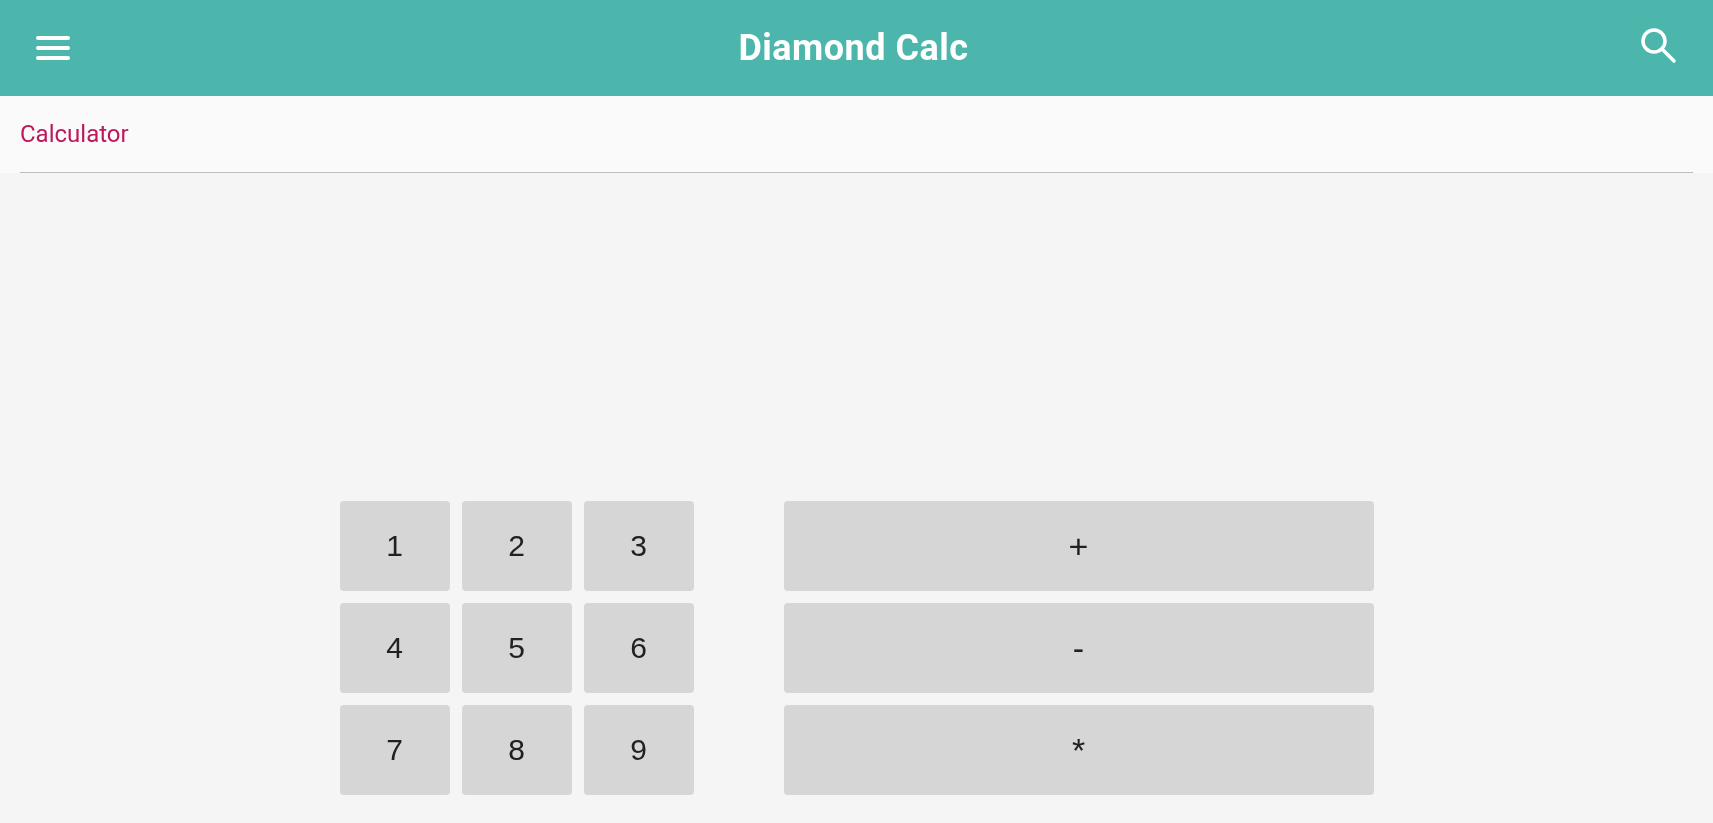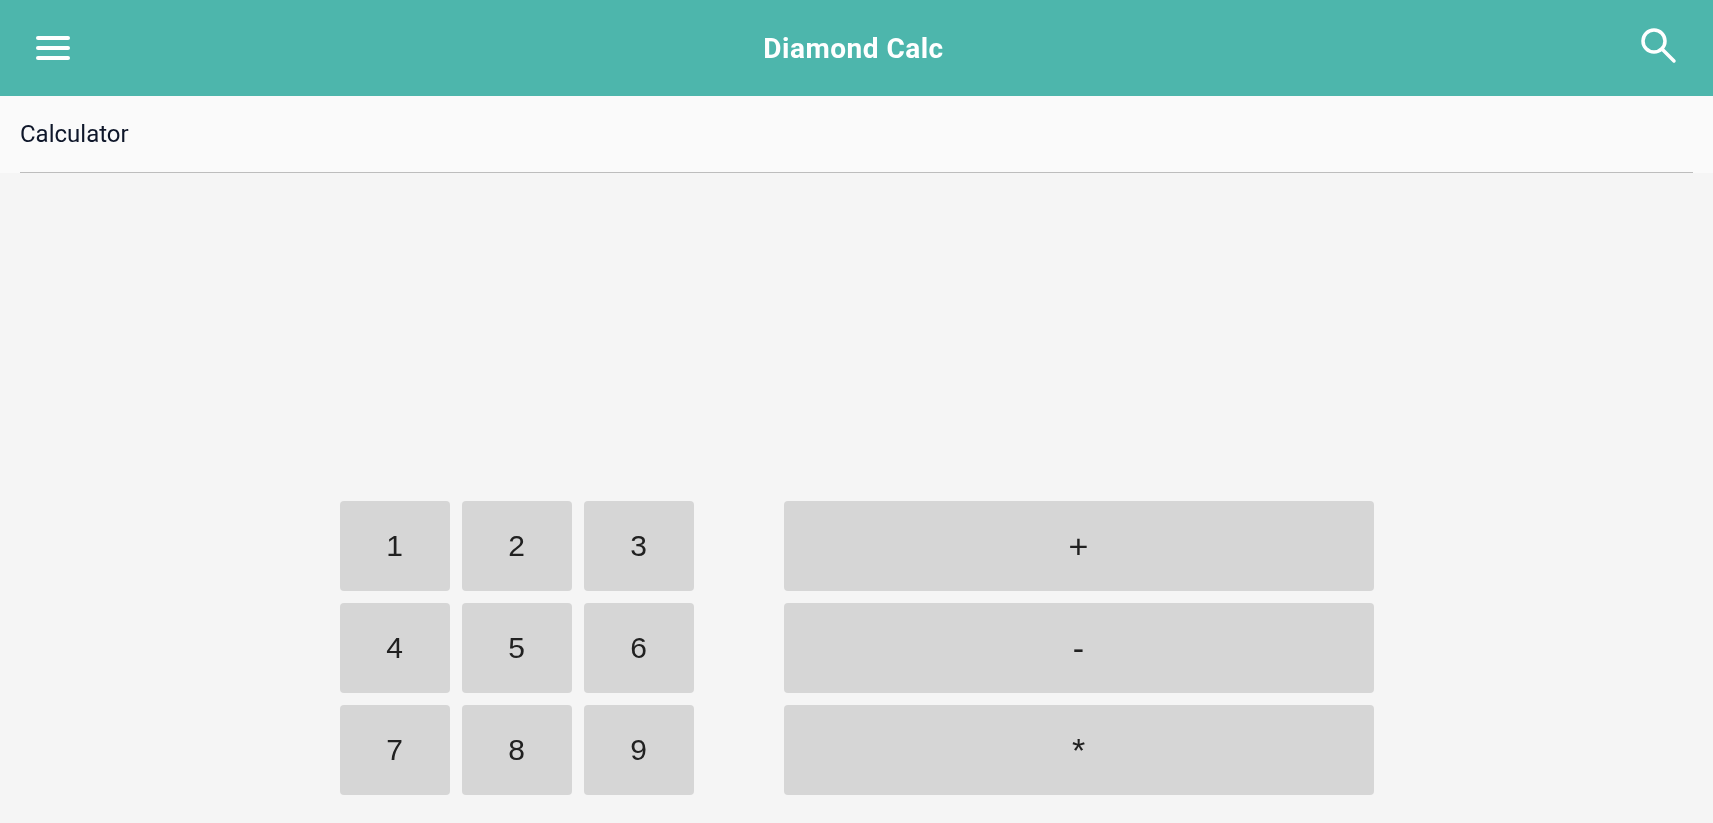--- a/index.html
+++ b/index.html
@@ -38,40 +38,40 @@
     .header-menu-icon span {
       display: block;
       width: 34px;
       height: 4px;
       background: white;
       border-radius: 2px;
     }
 
     .header-title {
       color: white;
-      font-size: 28px;
+      font-size: 36px;
       font-weight: bold;
       letter-spacing: 0.5px;
     }
 
     .header-search-icon {
       color: white;
       font-size: 36px;
       cursor: pointer;
     }
 
     
     .sub-header {
       background: #fafafa;
       padding: 24px 20px 0 20px;
     }
 
     .sub-header-label {
       font-size: 24px;
-      color: #0f172a;
+      color: #be185d;
       font-weight: 400;
     }
 
     .sub-header-divider {
       margin-top: 24px;
       height: 1px;
       background: #bdbdbd;
       width: 100%;
     }
 

